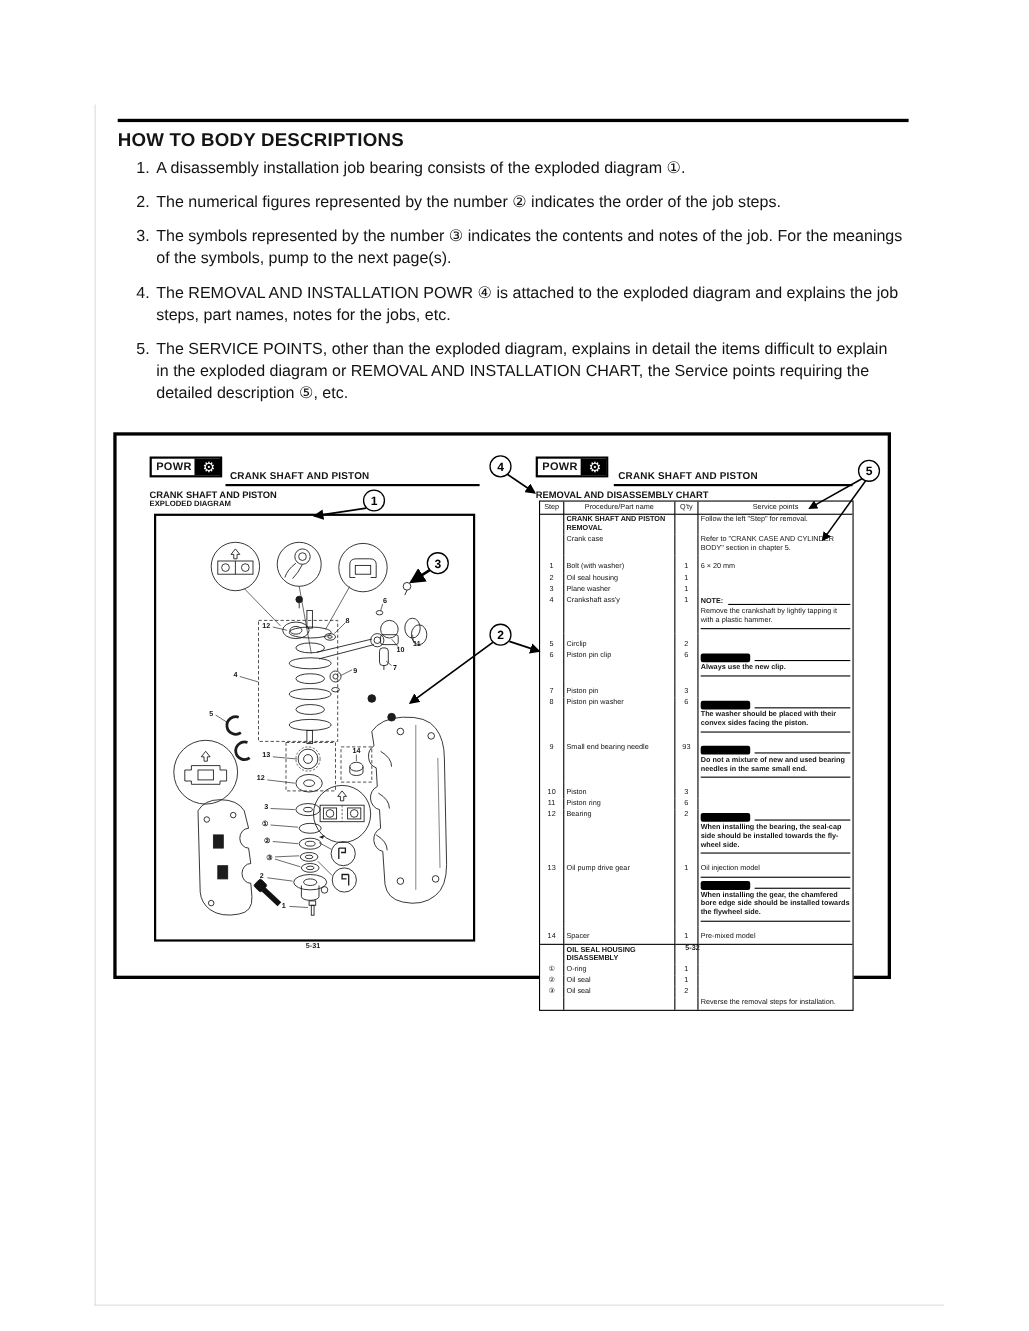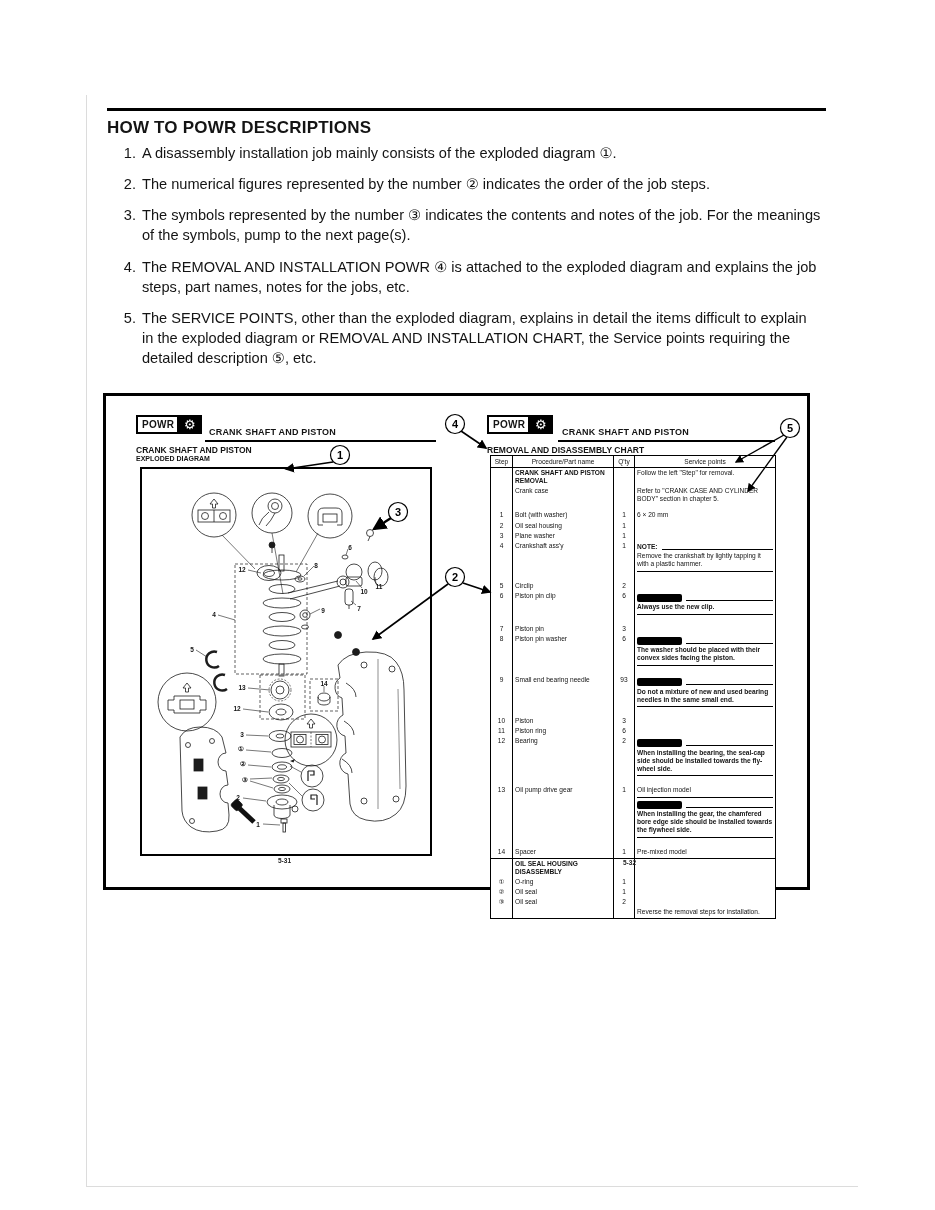--- a/index.html
+++ b/index.html
@@ -68,25 +68,25 @@
   
   .overlay{position:absolute;inset:0;width:100%;height:100%;pointer-events:none;z-index:5;}
   .overlay text{font-family:"Liberation Sans",sans-serif;font-size:11px;font-weight:bold;}
 </style>
 </head>
 <body>
 
 <div class="edge-l"></div>
 <div class="edge-b"></div>
 <div class="top-rule"></div>
-<div class="page-heading">HOW TO POWR DESCRIPTIONS</div>
+<div class="page-heading">HOW TO BODY DESCRIPTIONS</div>
 <div class="instructions">
     <div class="li">
       <span class="num">1.</span>
-      <span class="txt">A disassembly installation job mainly consists of the exploded diagram ①.</span>
+      <span class="txt">A disassembly installation job bearing consists of the exploded diagram ①.</span>
     </div>
     <div class="li">
       <span class="num">2.</span>
       <span class="txt">The numerical figures represented by the number ② indicates the order of the job steps.</span>
     </div>
     <div class="li">
       <span class="num">3.</span>
       <span class="txt">The symbols represented by the number ③ indicates the contents and notes of the job. For the meanings of the symbols, pump to the next page(s).</span>
     </div>
     <div class="li">

